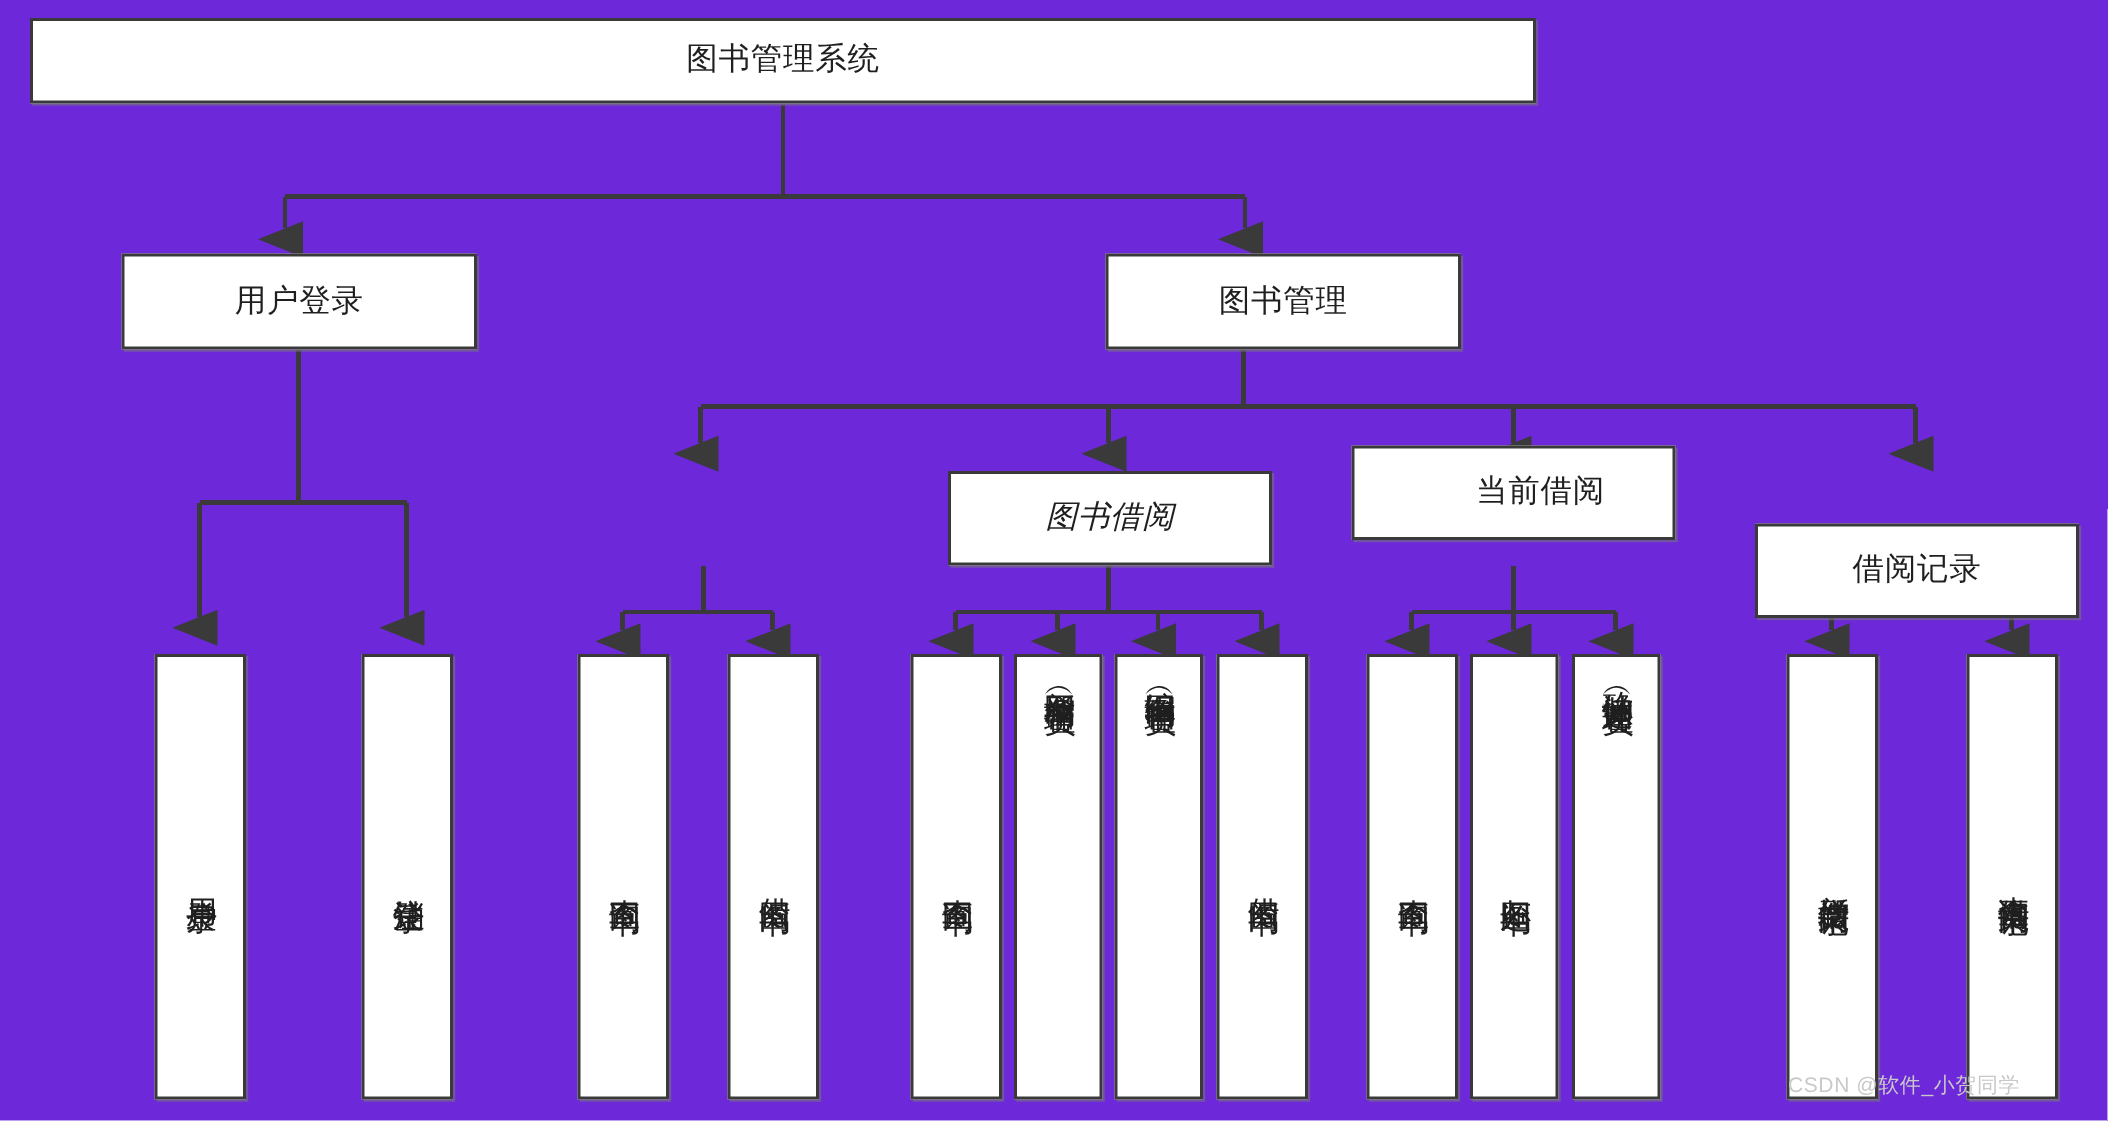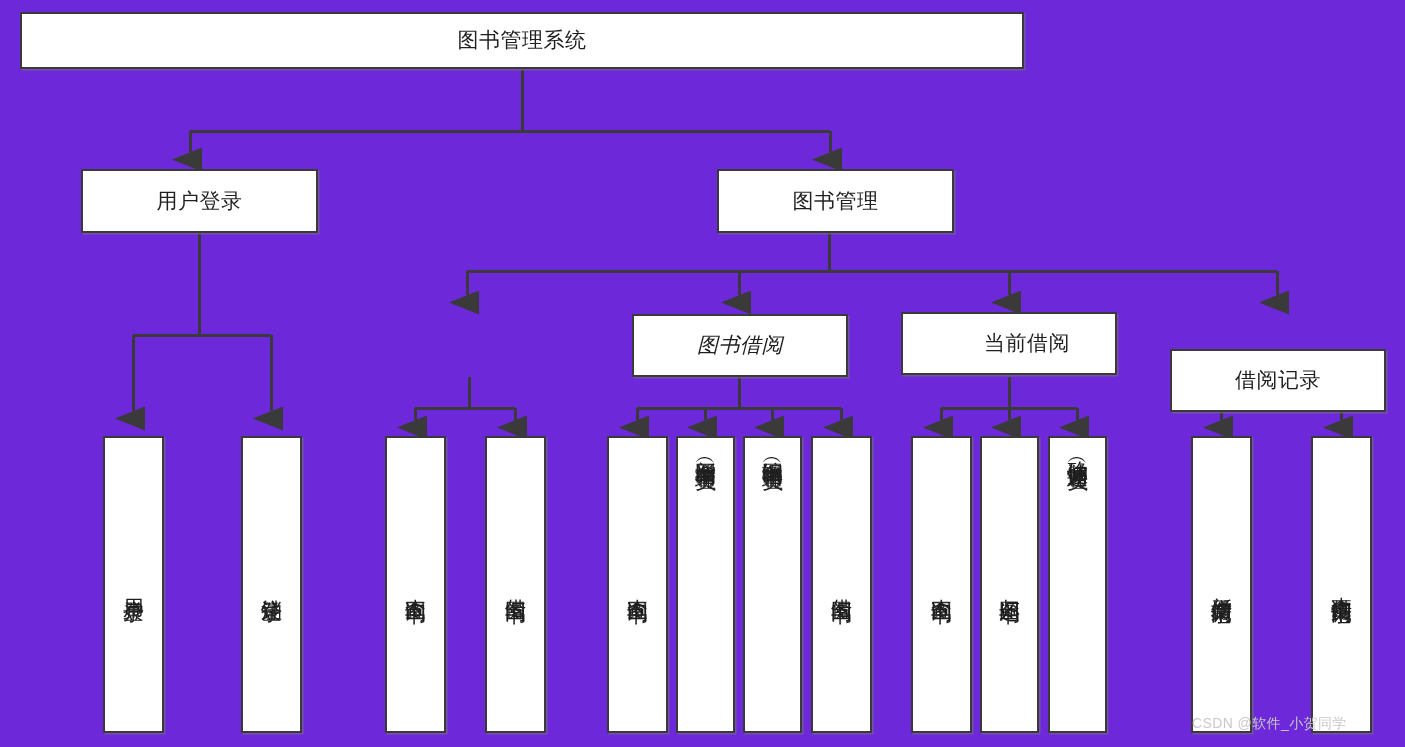--- a/index.html
+++ b/index.html
@@ -131,28 +131,28 @@
     </g>
   </svg>
 
   <div class="node root horiz" style="left:20px; top:12px; width:1004px; height:57px;">
     <span class="label">图书管理系统</span>
   </div>
 
   <div class="node horiz" style="left:81px; top:169px; width:237px; height:64px;">
     <span class="label">用户登录</span>
   </div>
-  <div class="node horiz" style="left:717px; top:169px; width:237px; height:64px;justify-content:center;">
+  <div class="node horiz" style="left:737px; top:169px; width:237px; height:64px;justify-content:center;">
     <span class="label">图书管理</span>
   </div>
 
   <div class="node horiz" style="left:632px; top:314px; width:216px; height:63px;font-style:italic;">
     <span class="label">图书借阅</span>
   </div>
-  <div class="node horiz" style="left:901px; top:312px; width:216px; height:63px;padding-left:36px;">
+  <div class="node horiz" style="left:901px; top:297px; width:216px; height:63px;padding-left:36px;">
     <span class="label">当前借阅</span>
   </div>
   <div class="node horiz" style="left:1170px; top:314px; width:216px; height:63px;margin-top:35px;">
     <span class="label">借阅记录</span>
   </div>
 
   <div class="node leaf centered" style="left:103px; top:436px; width:61px; height:297px;">
     <span class="label">用户登录</span>
   </div>
   <div class="node leaf centered" style="left:241px; top:436px; width:61px; height:297px;">

